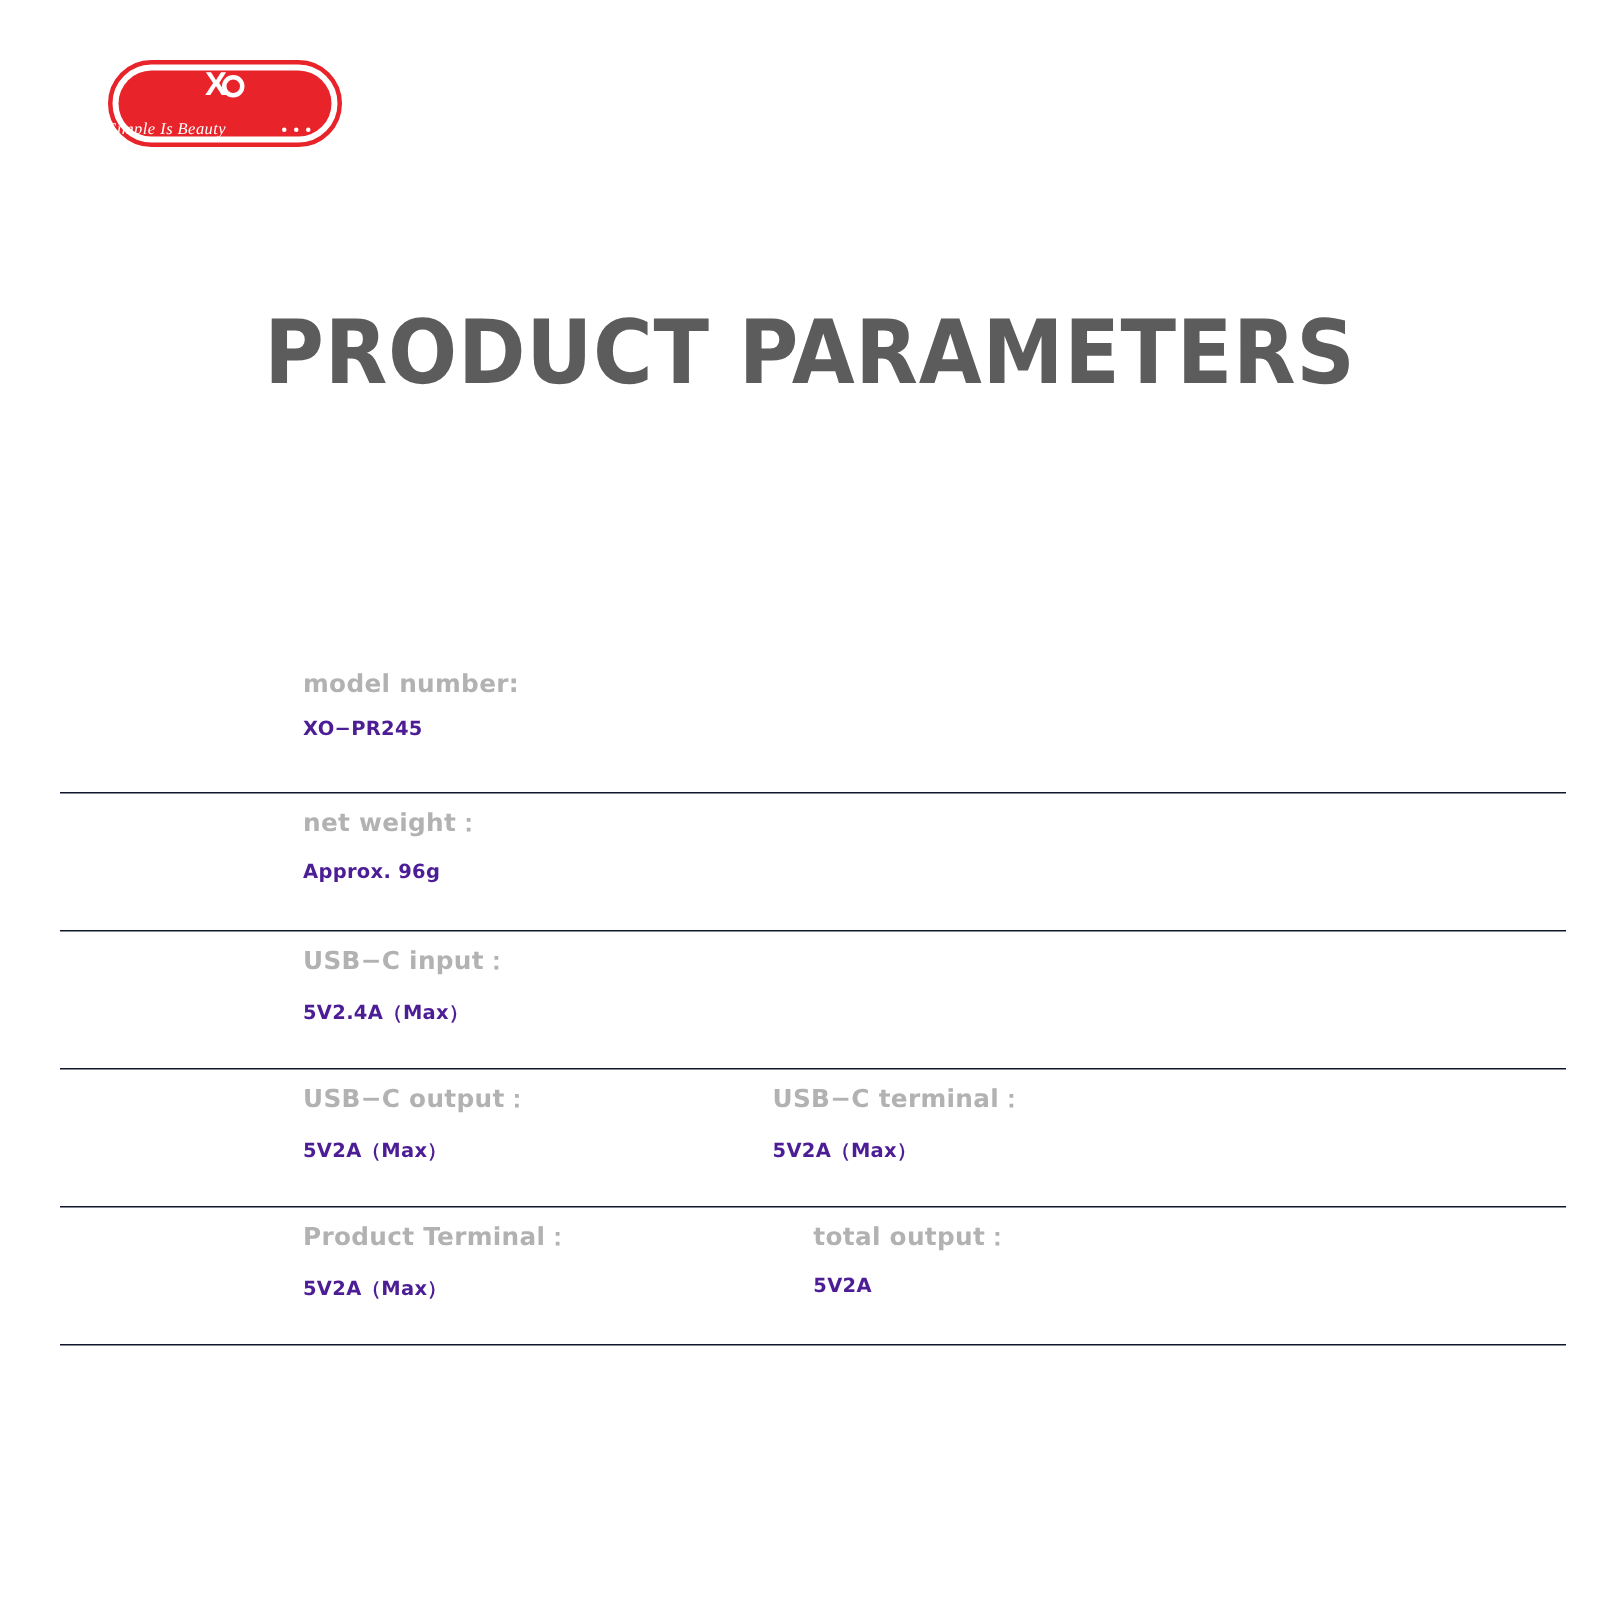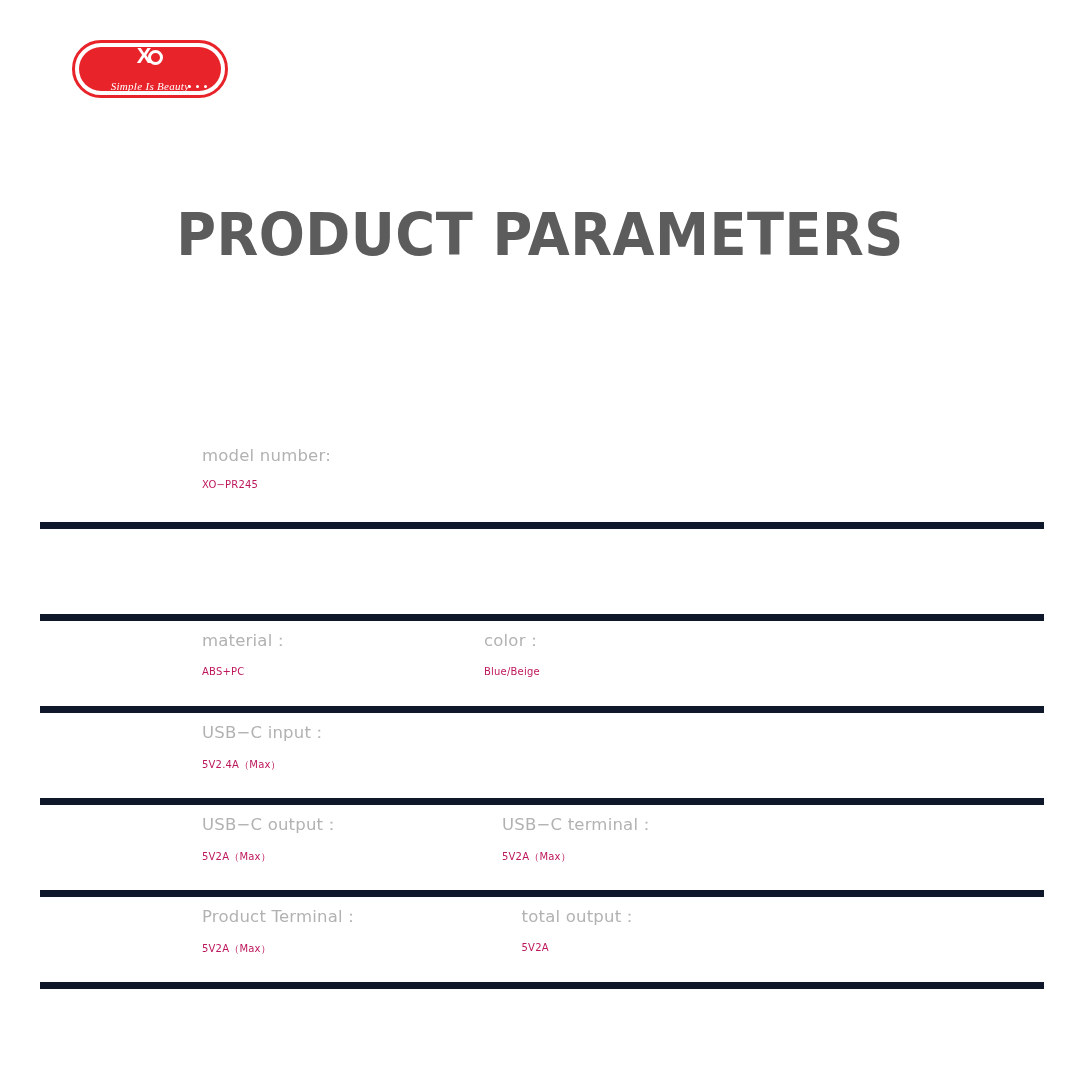--- a/index.html
+++ b/index.html
@@ -62,21 +62,20 @@
     border-radius: 50%;
     box-sizing: border-box;
     vertical-align: -2px;
     margin-left: 1px;
   }
   .logo-slogan {
     position: absolute;
     bottom: 6px;
     left: 0;
     right: 0;
-    text-align: center;
     color: #ffffff;
     font-size: 11px;
     font-style: italic;
     font-family: "Liberation Serif", serif;
     letter-spacing: 0.3px;
   }
   .logo-dots {
     position: absolute;
     bottom: 9px;
     right: 14px;
@@ -113,42 +112,43 @@
   
   .spec-table {
     position: absolute;
     top: 437px;
     left: 40px;
     width: 1004px;
   }
   .spec-row {
     display: flex;
     height: 92px;
-    border-bottom: 7px solid #0f172a;
-    box-sizing: border-box;
+    border-bottom: 1px solid #0f172a;
+    box-sizing: border-box;
+    font-weight: bold;
   }
   .spec-row.first { border-top: none; }
   .spec-cell {
     width: 50%;
     box-sizing: border-box;
     padding-left: 162px;
     padding-top: 9px;
   }
   .spec-cell.right { padding-left: 722px; }
   .spec-label {
     color: #b2b2b2;
     font-size: 16.5px;
     font-family: "DejaVu Sans", sans-serif;
     letter-spacing: 0.2px;
     margin-bottom: 14px;
     white-space: nowrap;
   }
   .spec-value {
-    color: #be185d;
-    font-size: 10px;
+    color: #4c1d95;
+    font-size: 13px;
     font-family: "DejaVu Sans", sans-serif;
     letter-spacing: 0.2px;
     white-space: nowrap;
   }
   .spec-cell.right .spec-label,
   .spec-cell.right .spec-value { position: relative; left: -560px; }
 </style>
 </head>
 <body>
 
@@ -172,32 +172,26 @@
 <div class="spec-table">
 
   <div class="spec-row first">
     <div class="spec-cell">
       <div class="spec-label">model number:</div>
       <div class="spec-value">XO−PR245</div>
     </div>
   </div>
 
   <div class="spec-row">
-  </div>
-
-  <div class="spec-row">
-    <div class="spec-cell">
-      <div class="spec-label">material：</div>
-      <div class="spec-value">ABS+PC</div>
-    </div>
     <div class="spec-cell right">
-      <div class="spec-label">color：</div>
-      <div class="spec-value">Blue/Beige</div>
-    </div>
-  </div>
+      <div class="spec-label">net weight：</div>
+      <div class="spec-value">Approx. 96g</div>
+    </div>
+  </div>
+
 
   <div class="spec-row">
     <div class="spec-cell">
       <div class="spec-label">USB−C input：</div>
       <div class="spec-value">5V2.4A（Max）</div>
     </div>
   </div>
 
   <div class="spec-row">
     <div class="spec-cell">

